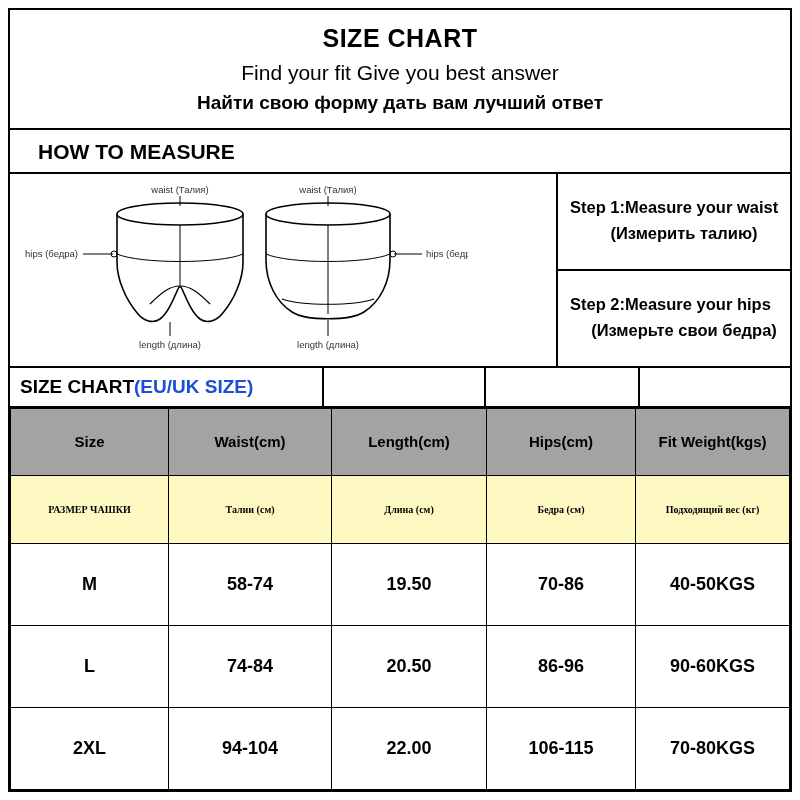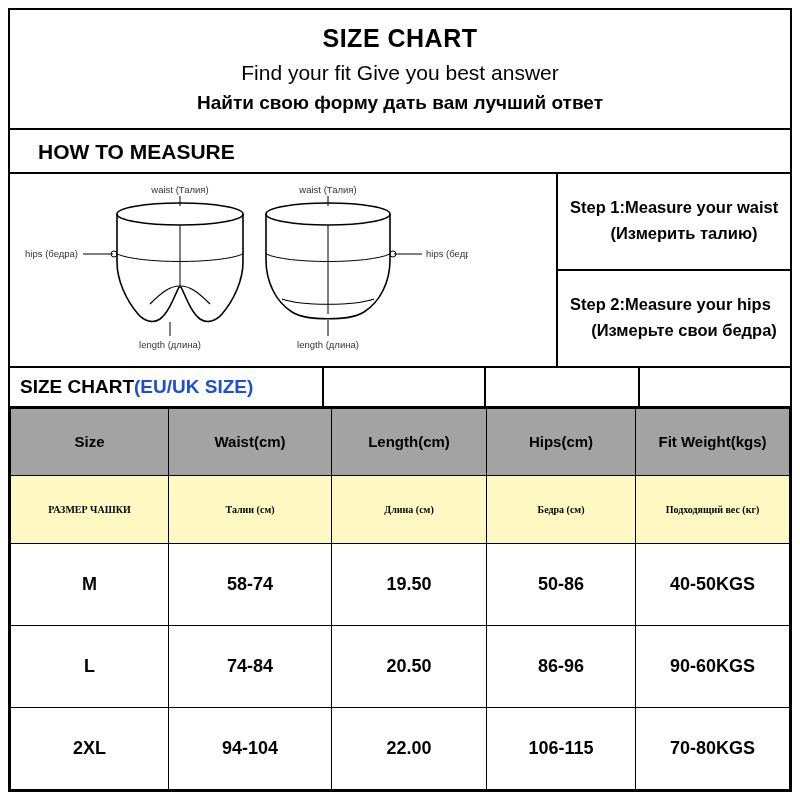--- a/index.html
+++ b/index.html
@@ -269,21 +269,21 @@
           <td class="col-waist">Талии (см)</td>
           <td class="col-length">Длина (см)</td>
           <td class="col-hips">Бедра (см)</td>
           <td>Подходящий вес (кг)</td>
         </tr>
 
         <tr class="data">
           <td class="col-size">M</td>
           <td class="col-waist">58-74</td>
           <td class="col-length">19.50</td>
-          <td class="col-hips">50-86</td>
+          <td class="col-hips">70-86</td>
           <td>40-50KGS</td>
         </tr>
         <tr class="data">
           <td class="col-size">L</td>
           <td class="col-waist">74-84</td>
           <td class="col-length">20.50</td>
           <td class="col-hips">86-96</td>
           <td>90-60KGS</td>
         </tr>
         <tr class="data">

